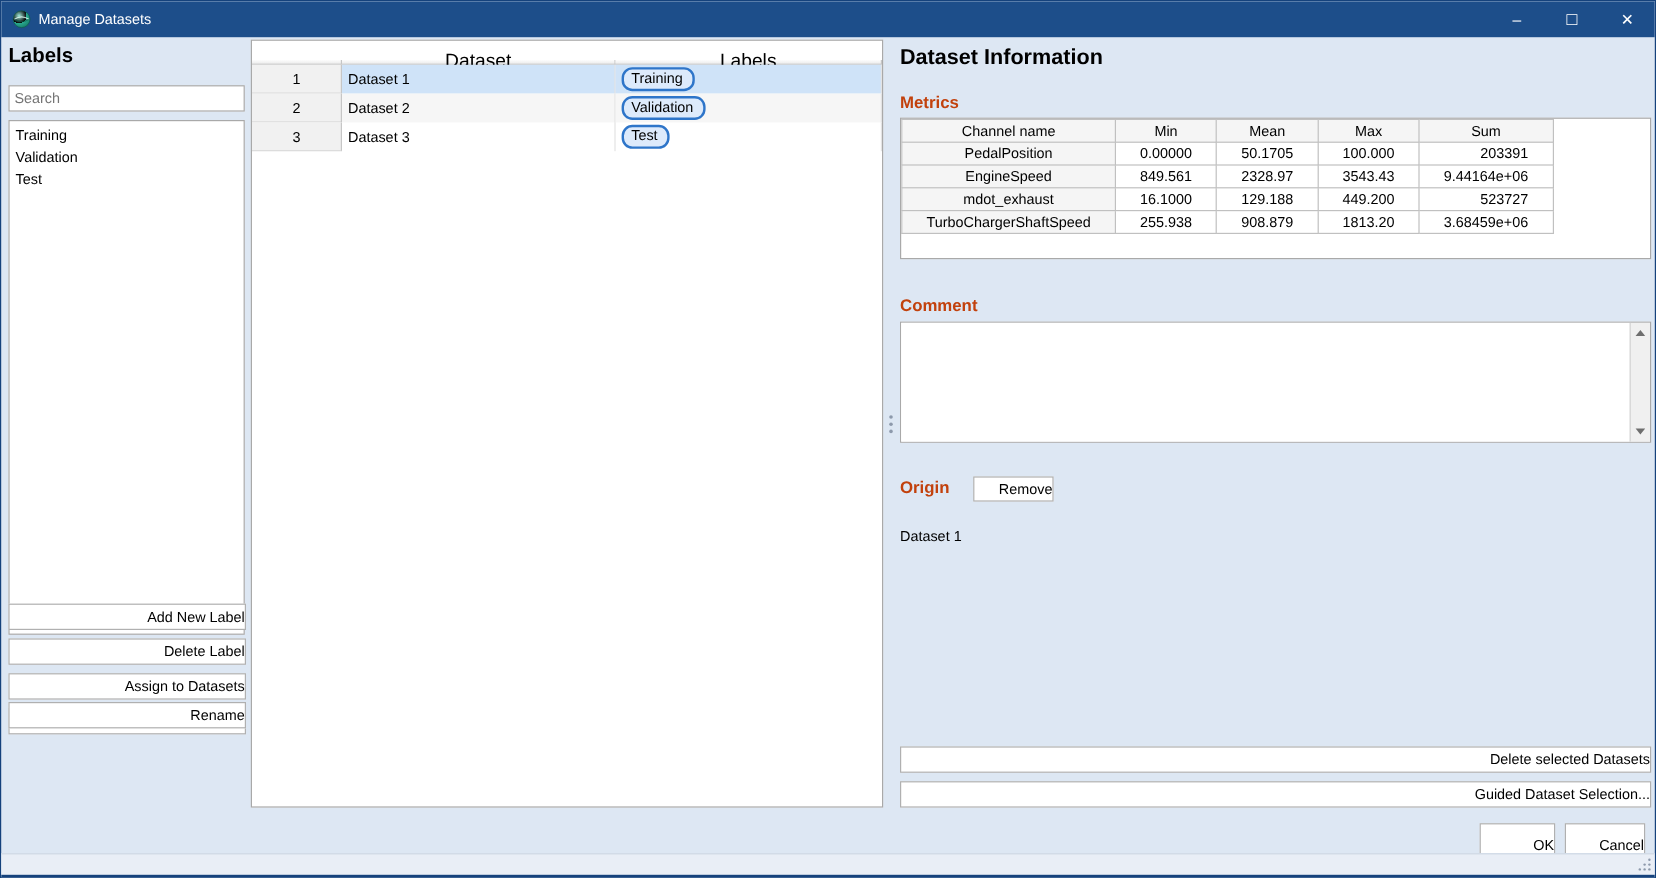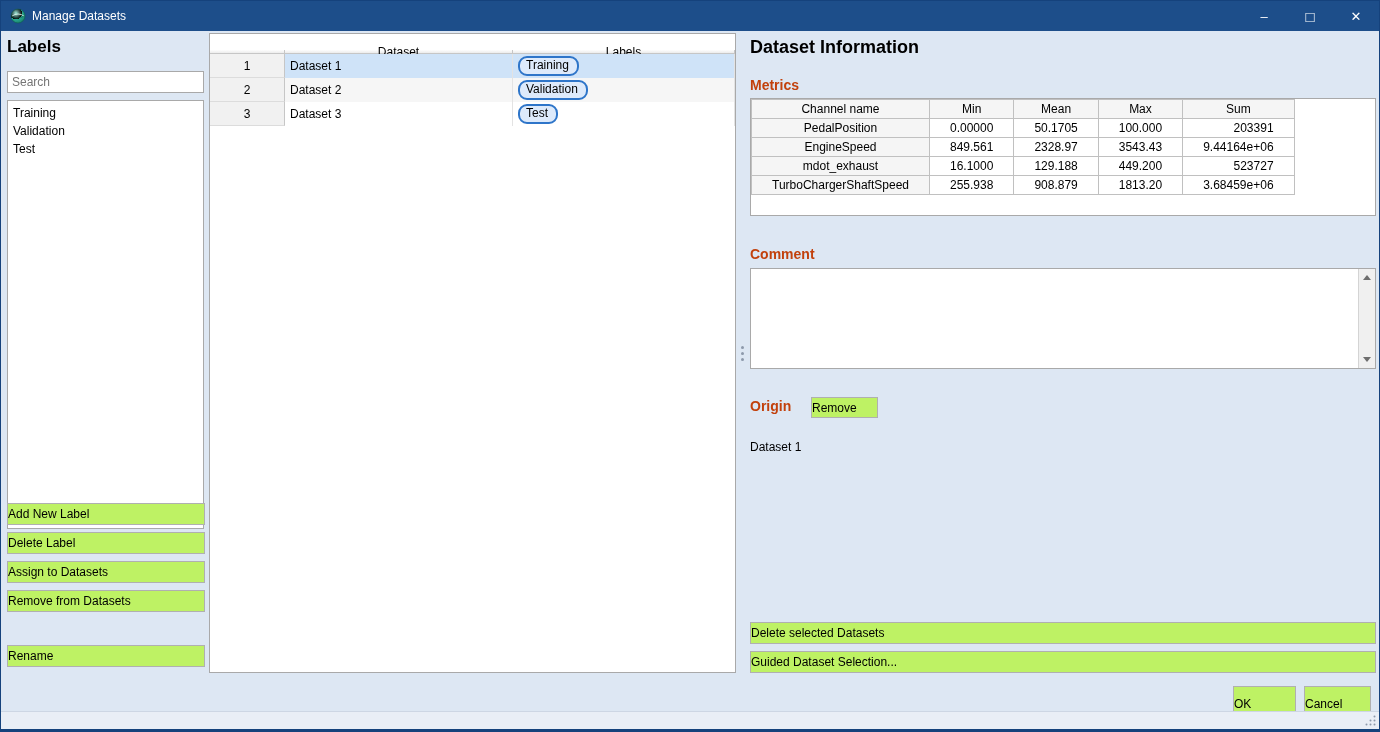--- a/index.html
+++ b/index.html
@@ -27,33 +27,33 @@
     position:absolute; left:6px; top:70px; width:197px; height:22px;
     border:1px solid #a9a9a9; font-size:12px; padding:2px 4px; color:#222;
     font-family:"Liberation Sans", sans-serif; background:#fff;
   }
   .labels-list {
     position:absolute; left:6px; top:99px; width:197px; height:429px;
     background:#fff; border:1px solid #a9a9a9; overflow:hidden; padding-top:3px;
   }
   .label-item { font-size:12px; padding:1px 5px; line-height:16px; color:#000; cursor:default; }
   .btn {
-    background:#bef264; border:1px solid #b0b0b0; font-size:12px; color:#000;
-    font-family:"Liberation Sans", sans-serif; text-align:left; cursor:default;
+    background:#ffffff; border:1px solid #b0b0b0; font-size:12px; color:#000;
+    font-family:"Liberation Sans", sans-serif; text-align:right; cursor:default;
   }
   .side-btn { position:absolute; left:6px; width:198px; height:22px; line-height:20px; }
   
   .mid-panel {
     position:absolute; left:208px; top:32px; width:527px; height:640px;
     background:#fff; border:1px solid #a9a9a9;
   }
   .ds-header { display:flex; height:20px; }
   .ds-hcell {
     background:linear-gradient(#fdfdfd,#ececec); border-right:1px solid #c6c6c6;
-    border-bottom:1px solid #c6c6c6; font-size:12px; display:flex; align-items:center;
+    border-bottom:1px solid #c6c6c6; font-size:16px; display:flex; align-items:center;
     justify-content:center; color:#000;margin-top:16px;
   }
   .ds-row { display:flex; height:24px; }
   .ds-numcell {
     width:75px; background:#f1f1f1; border-right:1px solid #c6c6c6; border-bottom:1px solid #dcdcdc;
     font-size:12px; display:flex; align-items:center; justify-content:center; color:#000;
   }
   .ds-cell {
     font-size:12px; display:flex; align-items:center; padding-left:5px;
     border-right:1px solid #e3e3e3; color:#000;
@@ -156,21 +156,21 @@
   <input class="search-input" type="text" placeholder="Search" style="">
   <div class="labels-list">
     <div class="label-item">Training</div>
     <div class="label-item">Validation</div>
     <div class="label-item">Test</div>
   </div>
   <button class="btn side-btn" style="top:502px">Add New Label</button>
   <button class="btn side-btn" style="top:531px">Delete Label</button>
   <button class="btn side-btn" style="top:560px">Assign to Datasets</button>
   <button class="btn side-btn" style="top:589px">Remove from Datasets</button>
-  <button class="btn side-btn" style="top:644px">Rename</button>
+  <button class="btn side-btn" style="top:584px">Rename</button>
 
   <div class="mid-panel">
     <div class="ds-header">
       <div class="ds-hcell" style="width:75px"></div>
       <div class="ds-hcell" style="width:228px">Dataset</div>
       <div class="ds-hcell" style="width:222px">Labels</div>
     </div>
     <div class="ds-row selected">
       <div class="ds-numcell">1</div>
       <div class="ds-cell" style="width:228px">Dataset 1</div>

